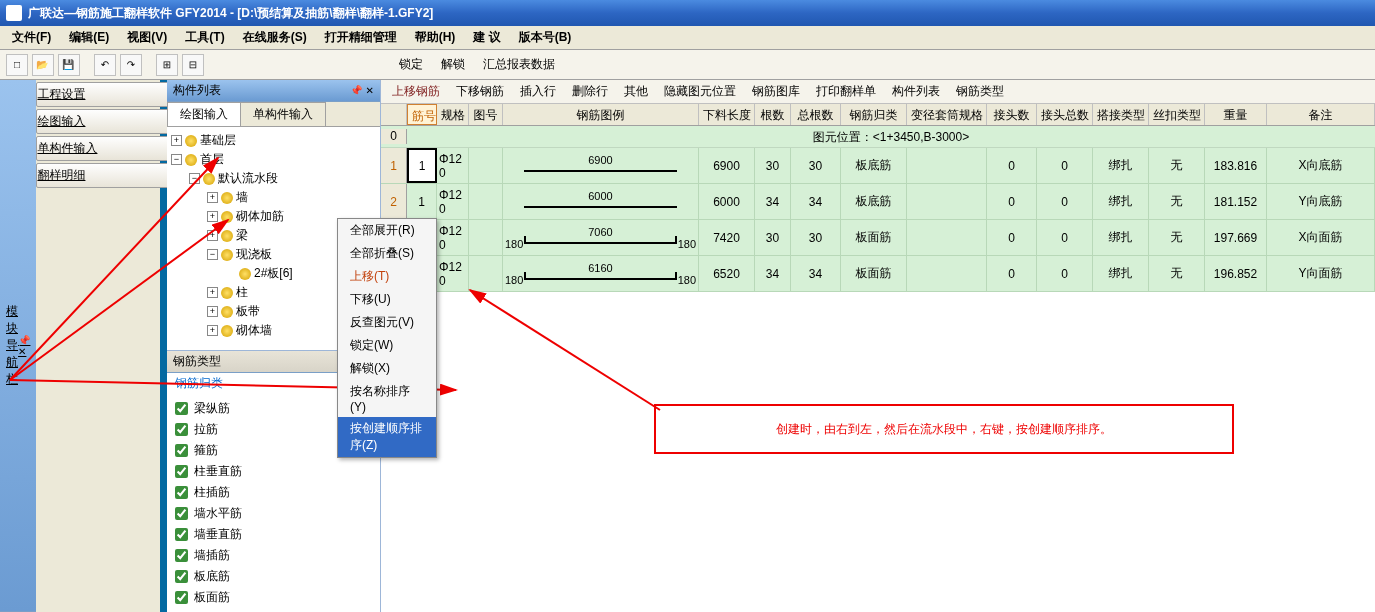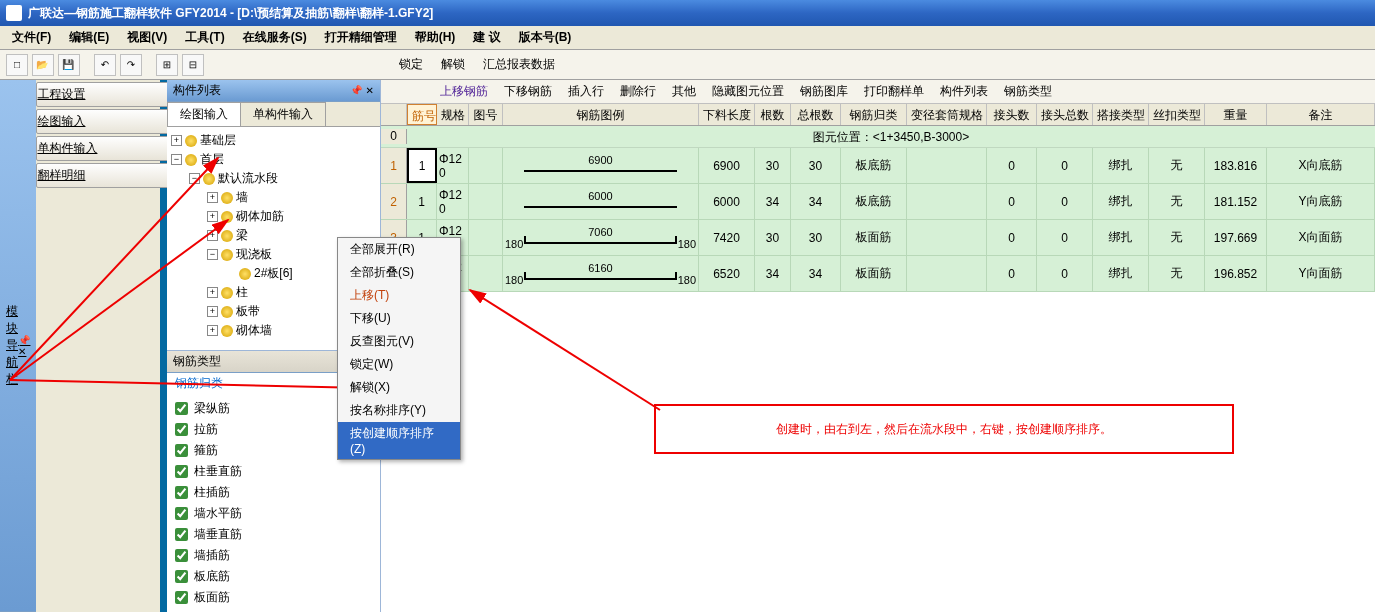--- a/index.html
+++ b/index.html
@@ -39,42 +39,42 @@
 .bot-panel { background: #fff; border-top: 1px solid #9db6d8; }
 .bot-panel .panel-title { background: linear-gradient(#e8e4d8,#d8d4c8); }
 .checklist { padding: 4px 8px; }
 .checklist .ci { display: flex; align-items: center; gap: 6px; padding: 2px 0; }
 .checklist input { accent-color: #3a8f3a; }
 .cat-link { color: #0066cc; padding: 2px 8px; display: block; }
 
 .right { flex: 1; background: #fff; display: flex; flex-direction: column; }
 .action-bar { height: 24px; background: #f5f3eb; border-bottom: 1px solid #c0c0c0; display: flex; align-items: center; padding: 0 4px; gap: 2px; }
 .action-bar .ab { padding: 2px 6px; border: 1px solid transparent; cursor: default; }
-.action-bar .ab.dis { color: #4c1d95; margin-left: 48px; }
+.action-bar .ab.dis { color: #7f1d1d; }
 
 .grid-head { display: flex; background: #ece9d8; border-bottom: 1px solid #a0a0a0; height: 22px; }
 .grid-head .gh { border-right: 1px solid #c0c0c0; padding: 3px 4px; text-align: center; overflow: hidden; white-space: nowrap; }
 .gh.active { background: #fff3d6; color: #c06000; border: 1px solid #d08030; }
 
 .grid-body { flex: 1; overflow: auto; }
 .loc-row { background: #d6f0d6; text-align: center; padding: 3px 0; border-bottom: 1px solid #c0d8c0; height: 22px; display: flex; }
 .loc-row .rh { width: 26px; background: #ece9d8; border-right: 1px solid #a0a0a0; }
 
 .data-row { display: flex; height: 36px; background: #d6f0d6; border-bottom: 1px solid #b8d8b8; }
 .data-row .cell { border-right: 1px solid #b8d8b8; display: flex; align-items: center; justify-content: center; overflow: hidden; padding: 0 2px; }
 .data-row .rh { width: 26px; background: #ece9d8; color: #c06000; border-right: 1px solid #a0a0a0; }
 .cell.selcell { background: #fff; border: 2px solid #000; }
 
 .rebar-shape { position: relative; width: 100%; height: 20px; }
 .rebar-line { position: absolute; top: 14px; left: 10%; right: 10%; border-top: 2px solid #000; }
 .rebar-hook { position: absolute; top: 8px; width: 2px; height: 8px; background: #000; }
 .rebar-txt { position: absolute; top: -2px; left: 0; right: 0; text-align: center; font-size: 11px; }
 .rebar-side { position: absolute; top: 10px; font-size: 11px; }
 
-.ctx-menu { position: absolute; left: 337px; top: 237px; width: 124px; background: #f5f5f5; border: 1px solid #888; box-shadow: 2px 2px 4px rgba(0,0,0,.3); z-index: 100; }
+.ctx-menu { position: absolute; left: 337px; top: 218px; width: 100px; background: #f5f5f5; border: 1px solid #888; box-shadow: 2px 2px 4px rgba(0,0,0,.3); z-index: 100; }
 .ctx-menu .cmi { padding: 3px 12px; cursor: default; }
 .ctx-menu .cmi.dis { color: #c2410c; }
 .ctx-menu .cmi.sel { background: #316ac5; color: #fff; }
 
 .annotation-box { position: absolute; left: 654px; top: 404px; width: 580px; height: 50px; border: 2px solid #e00; display: flex; align-items: center; justify-content: center; color: #e00; font-size: 16px; background: #fff; }
 .arrow-svg { position: absolute; pointer-events: none; z-index: 50; }
 
 .w26{width:26px}.w30{width:30px}.w32{width:32px}.w34{width:34px}.w36{width:36px}.w56{width:56px}.w62{width:62px}.w50{width:50px}.w66{width:66px}.w196{width:196px}.w80{width:80px}.w108{width:108px}
 </style>
 </head>

